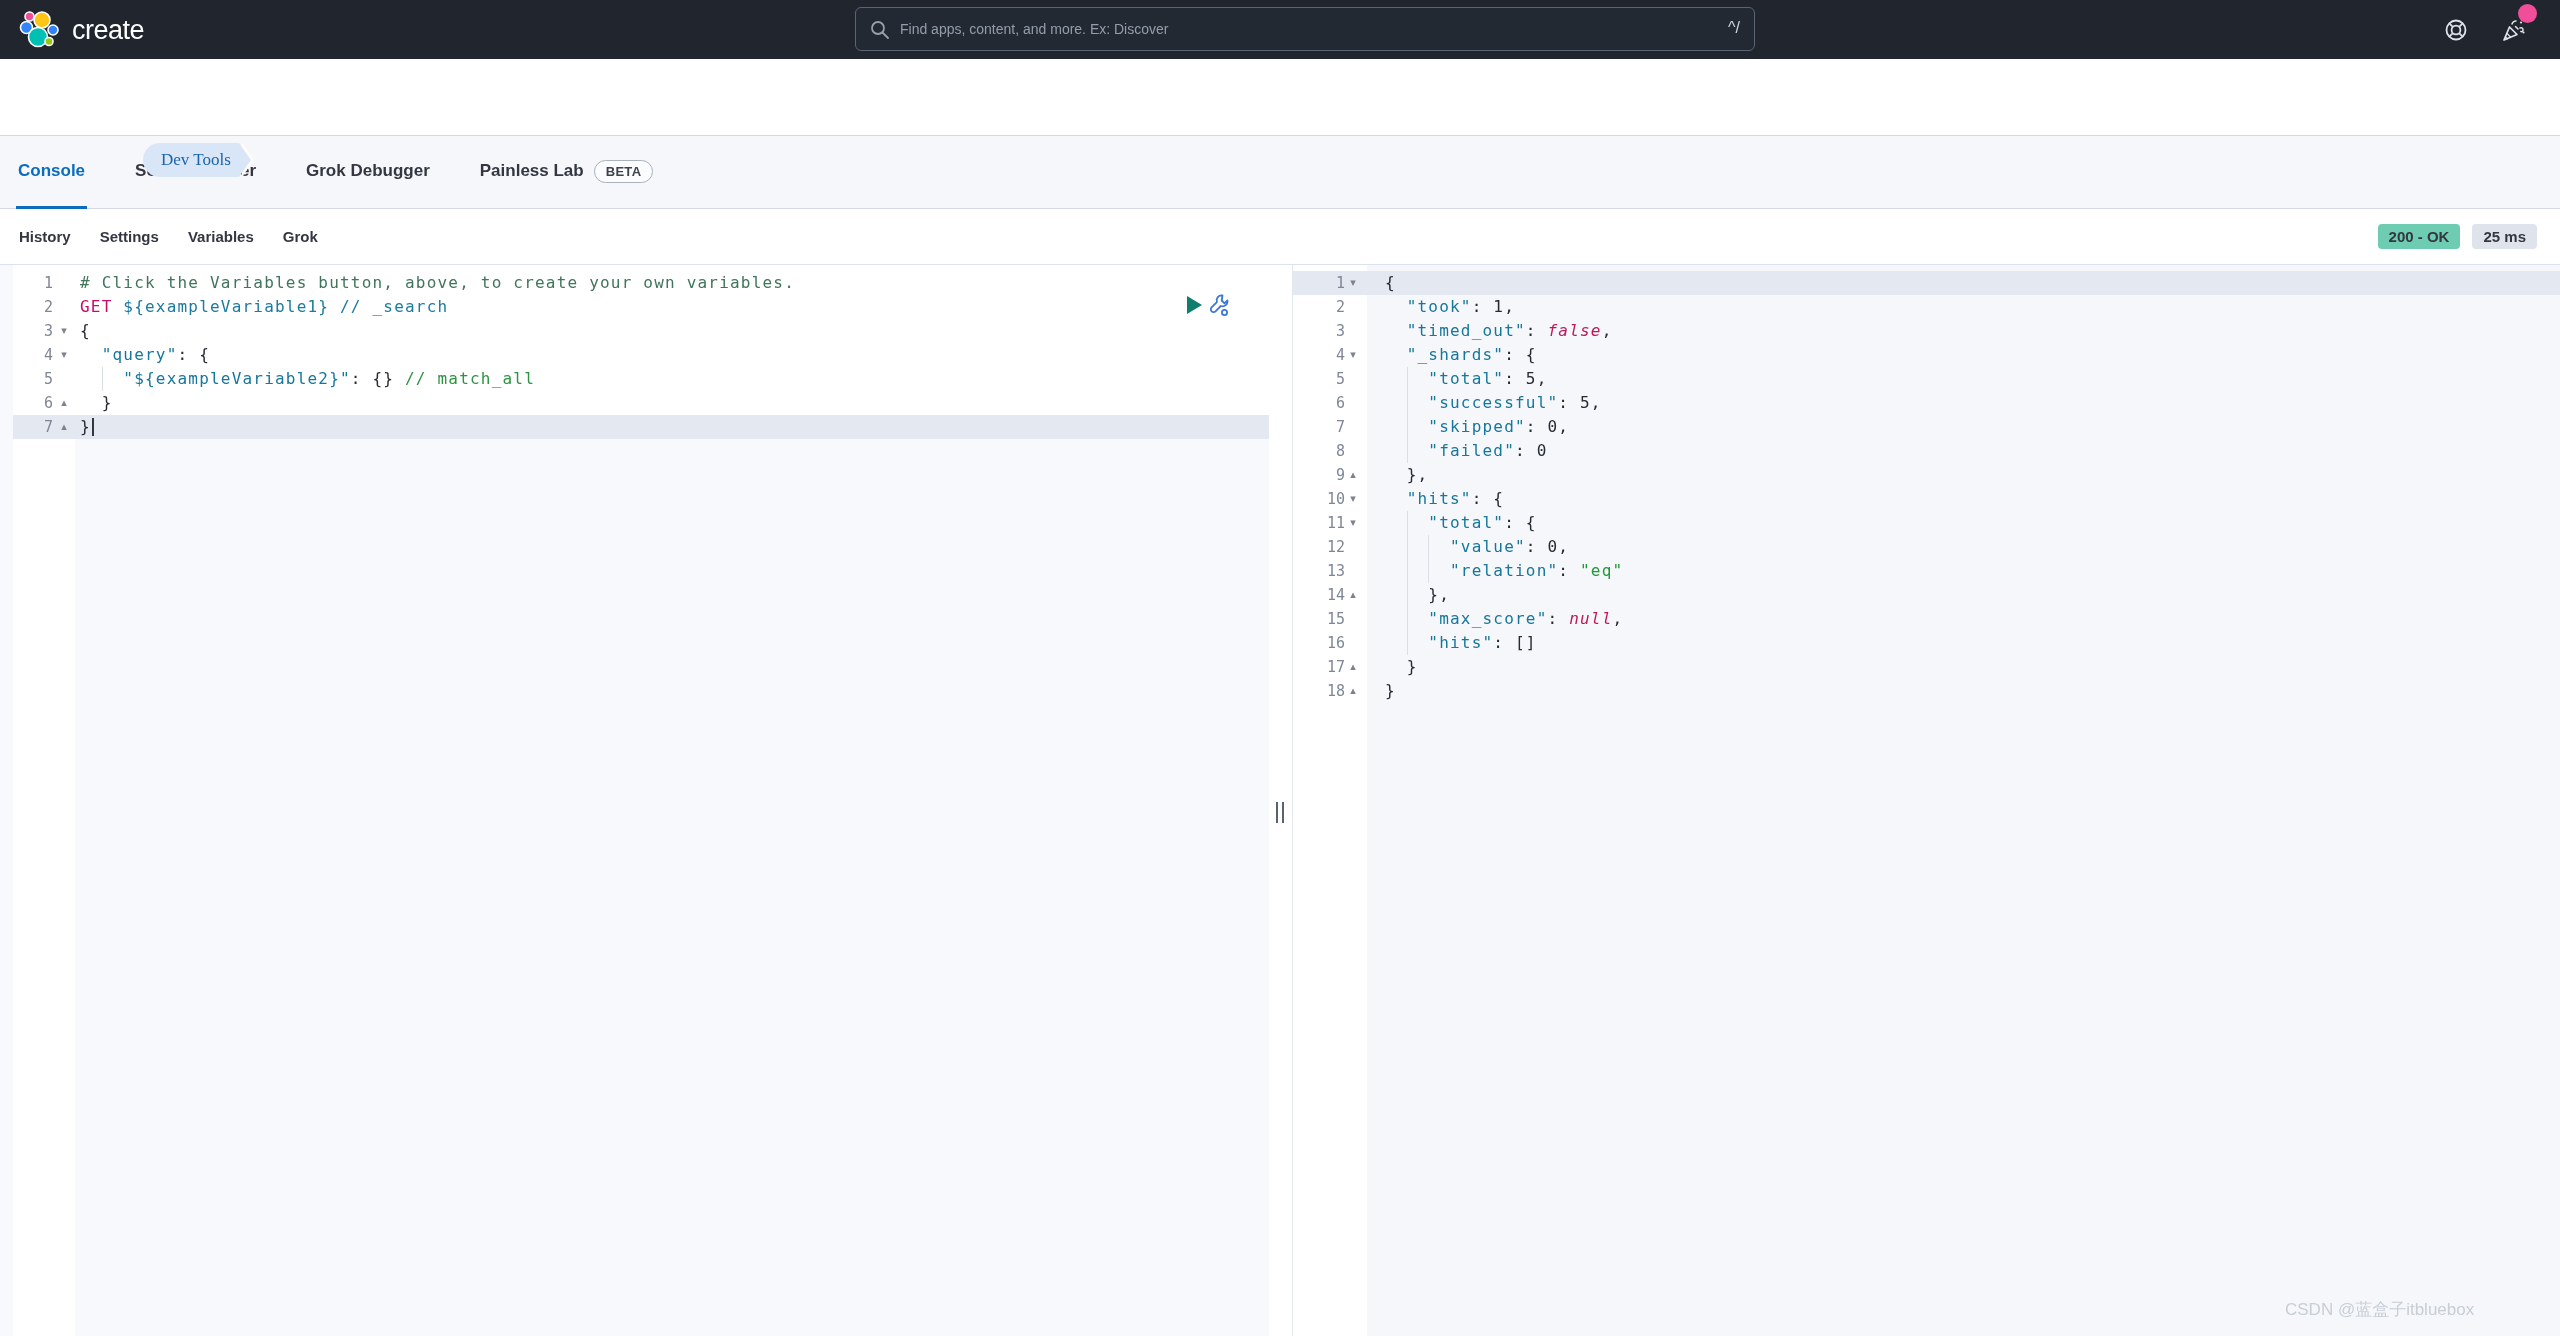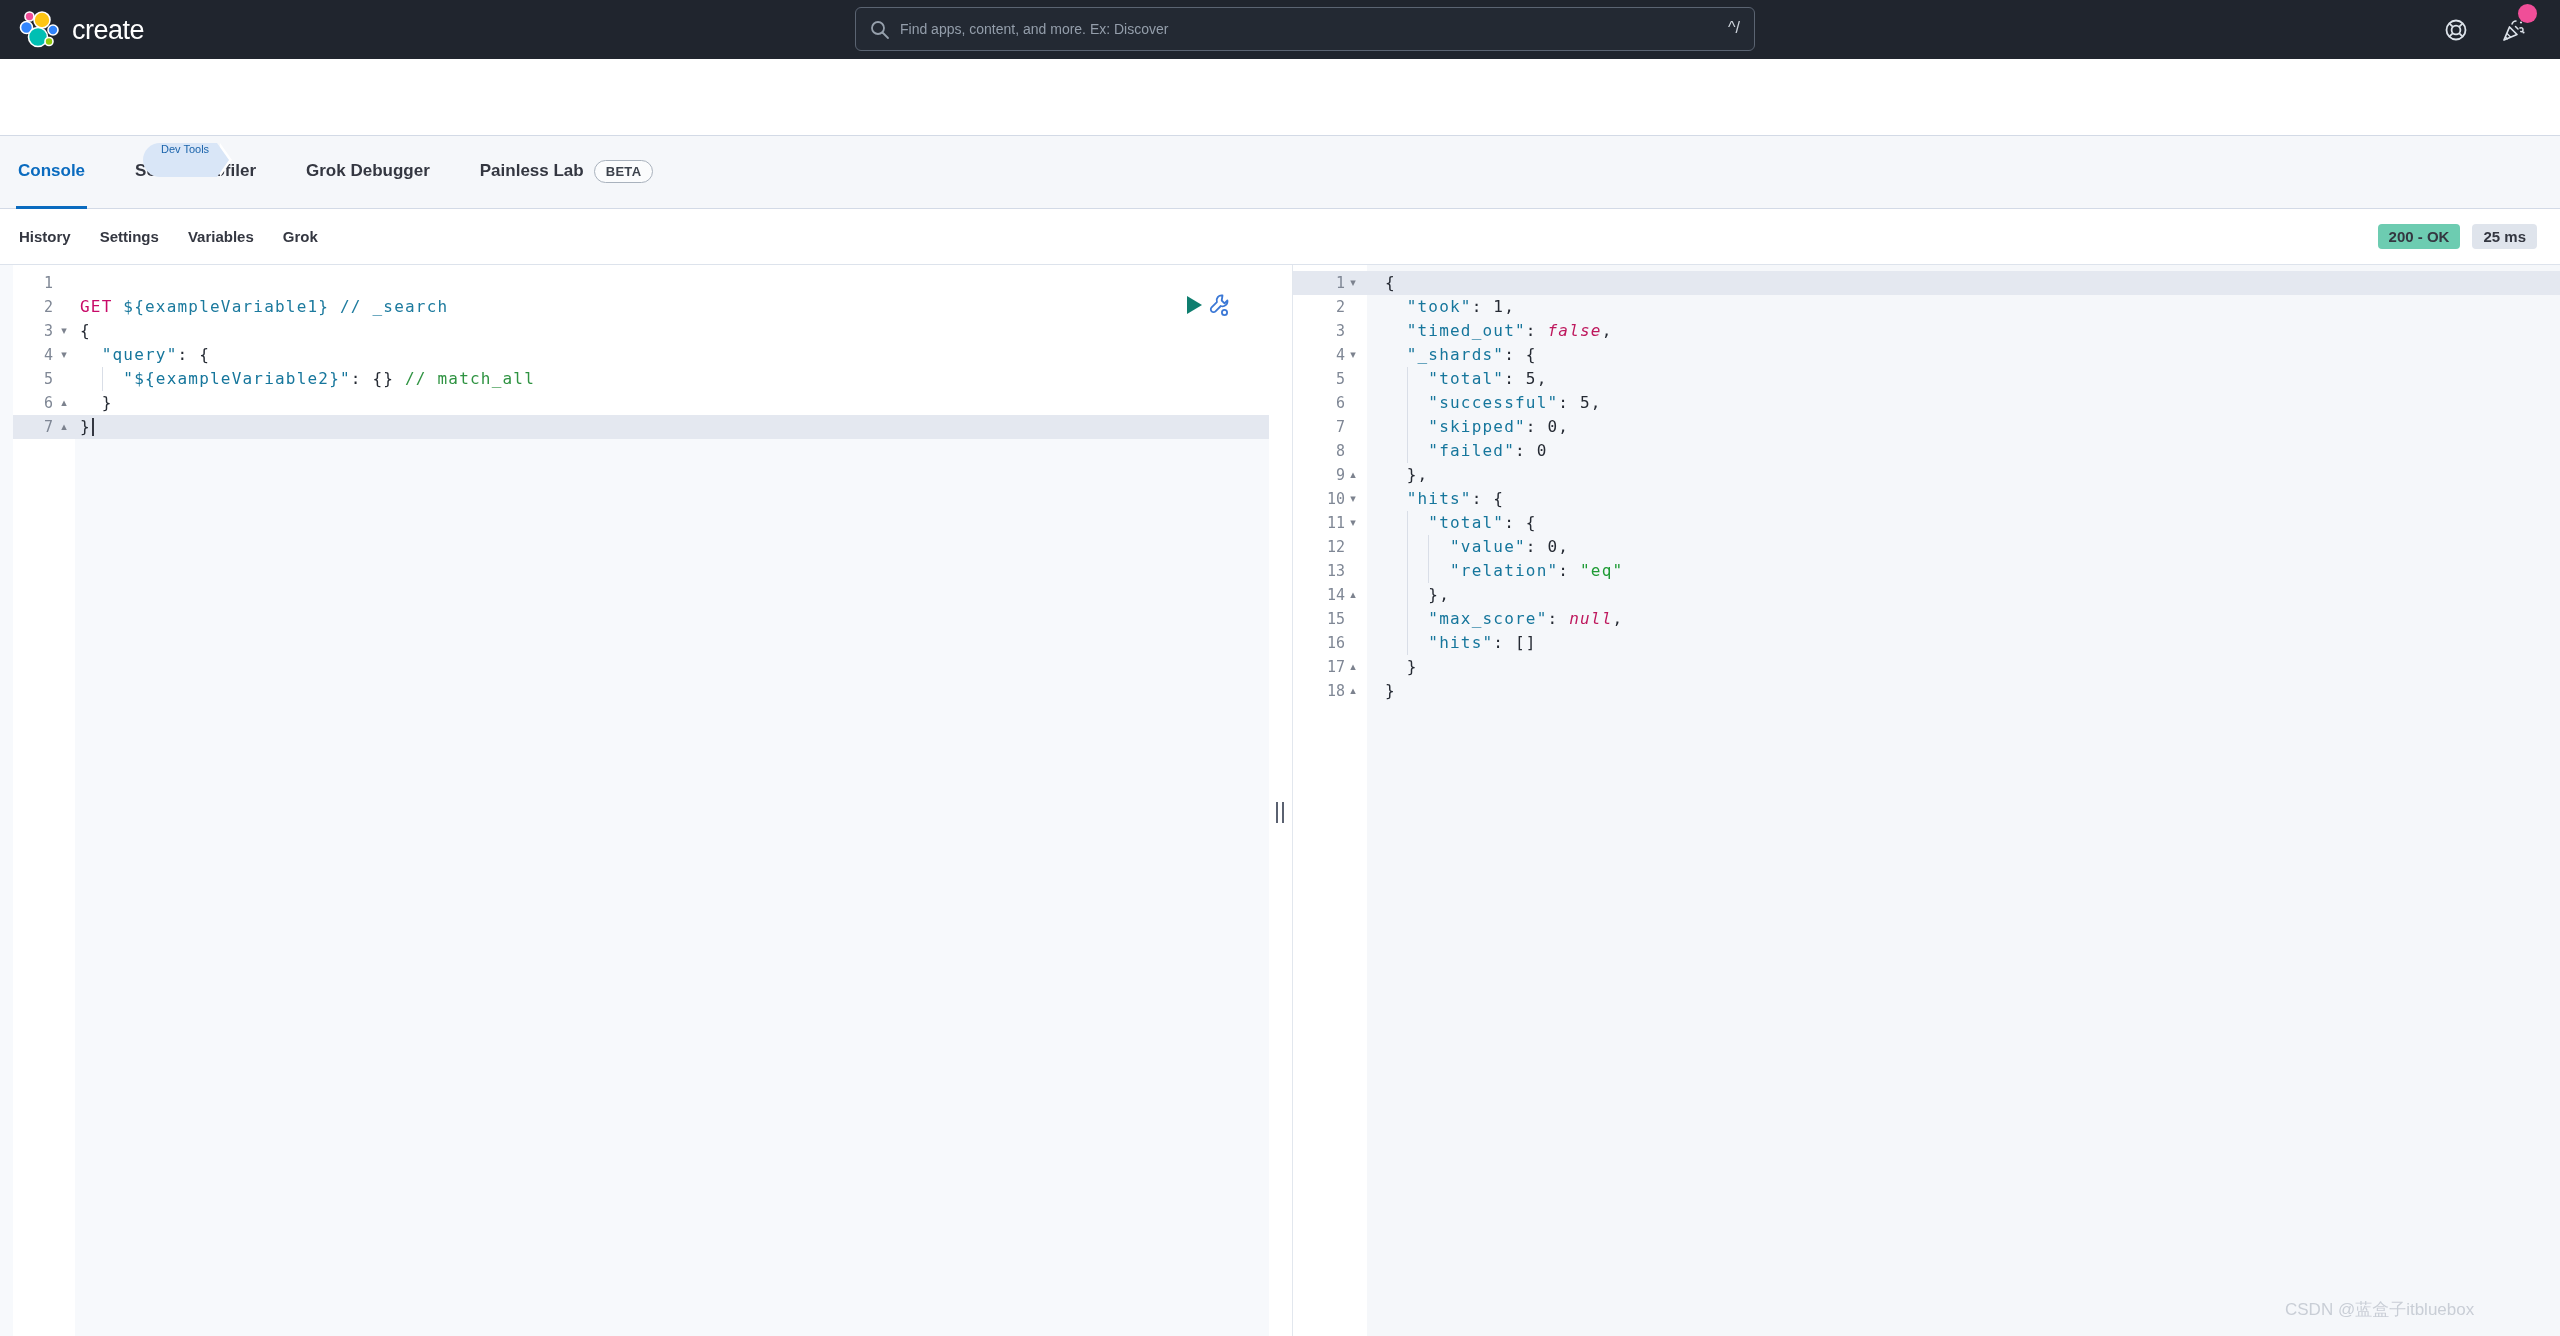--- a/index.html
+++ b/index.html
@@ -23,22 +23,22 @@
   .news-dot { position:absolute; left:2518px; top:4px; width:19px; height:19px; border-radius:50%; }
 
   
   .crumb-bar { position:absolute; left:0; top:59px; width:2560px; height:77px; background:#fff;
     border-bottom:1px solid #d3dae6; }
   .hamburger { position:absolute; left:24px; top:90px; width:24px; height:21px; background:transparent; border:none; cursor:pointer; }
   .hamburger div { width:22px; height:3px; background:#343741; margin-bottom:5px; border-radius:1px; }
   .space-avatar { position:absolute; left:84px; top:84px; width:34px; height:34px; border-radius:8px;
     display:flex; align-items:center; justify-content:center; font-size:16px; font-weight:700; color:#073f39; cursor:pointer; }
   .crumbs { position:absolute; left:143px; top:84px; height:34px; display:flex; align-items:stretch; }
-  .crumb-a { position:relative; background:#d9e6f7; color:#1b64ab; font-size:11px; display:flex; align-items:flex-start;
-    padding:0 8px 0 18px; border-radius:17px 0 0 17px; cursor:pointer; z-index:2; }
+  .crumb-a { position:relative; background:#d9e6f7; color:#1b64ab; font-size:17px; display:flex; align-items:center;
+    padding:0 8px 0 18px; border-radius:17px 0 0 17px; cursor:pointer; z-index:2;font-family:Liberation Serif, serif; }
   .crumb-a::before { content:""; position:absolute; left:100%; top:0; margin-left:3px;
     border-top:17px solid transparent; border-bottom:17px solid transparent; border-left:12px solid #fff; z-index:1; }
   .crumb-a::after { content:""; position:absolute; left:100%; top:0;
     border-top:17px solid transparent; border-bottom:17px solid transparent; border-left:12px solid #d9e6f7; z-index:2; }
   .crumb-b { background:#d2d6dd; color:#343741; font-size:15px; display:flex; align-items:center;
     padding:0 18px 0 26px; border-radius:0 17px 17px 0; margin-left:6px; cursor:default; }
 
   
   .tab-band { position:absolute; left:0; top:136px; width:2560px; height:73px; background:#f5f7fa;
     border-bottom:1px solid #d3dae6; }
@@ -197,20 +197,21 @@
   <div class="panel-bg left-gutter"></div>
   <div class="panel-bg left-rows"></div>
   <div class="panel-bg divider"></div>
   <div class="panel-bg resp-gutter"></div>
   <div class="panel-bg resp-bg"></div>
   <div class="drag-handle"></div>
 
   <div class="code-layer">
       <div class="indent-guide" style="left: 101.66px; top: 367px; height: 24px;"></div>
       <div class="gut-num" style="left: 0px; top: 271px; width: 53px;">1</div>
+      <div class="code-line" style="left: 80px; top: 271px;"><span class="c-comment"># Click the Variables button, above, to create your own variables.</span></div>
       <div class="gut-num" style="left: 0px; top: 295px; width: 53px;">2</div>
       <div class="code-line" style="left: 80px; top: 295px;"><span class="c-method">GET</span><span class="c-url"> ${exampleVariable1} // _search</span></div>
       <div class="gut-num" style="left: 0px; top: 319px; width: 53px;">3</div>
       <div class="fold" style="left: 57px; top: 319px;">▾</div>
       <div class="code-line" style="left: 80px; top: 319px;"><span class="c-punct">{</span></div>
       <div class="gut-num" style="left: 0px; top: 343px; width: 53px;">4</div>
       <div class="fold" style="left: 57px; top: 343px;">▾</div>
       <div class="code-line" style="left: 80px; top: 343px;"><span class="c-punct">  </span><span class="c-key">"query"</span><span class="c-punct">: {</span></div>
       <div class="gut-num" style="left: 0px; top: 367px; width: 53px;">5</div>
       <div class="code-line" style="left: 80px; top: 367px;"><span class="c-punct">    </span><span class="c-key">"${exampleVariable2}"</span><span class="c-punct">: {} </span><span class="c-gcomment">// match_all</span></div>

